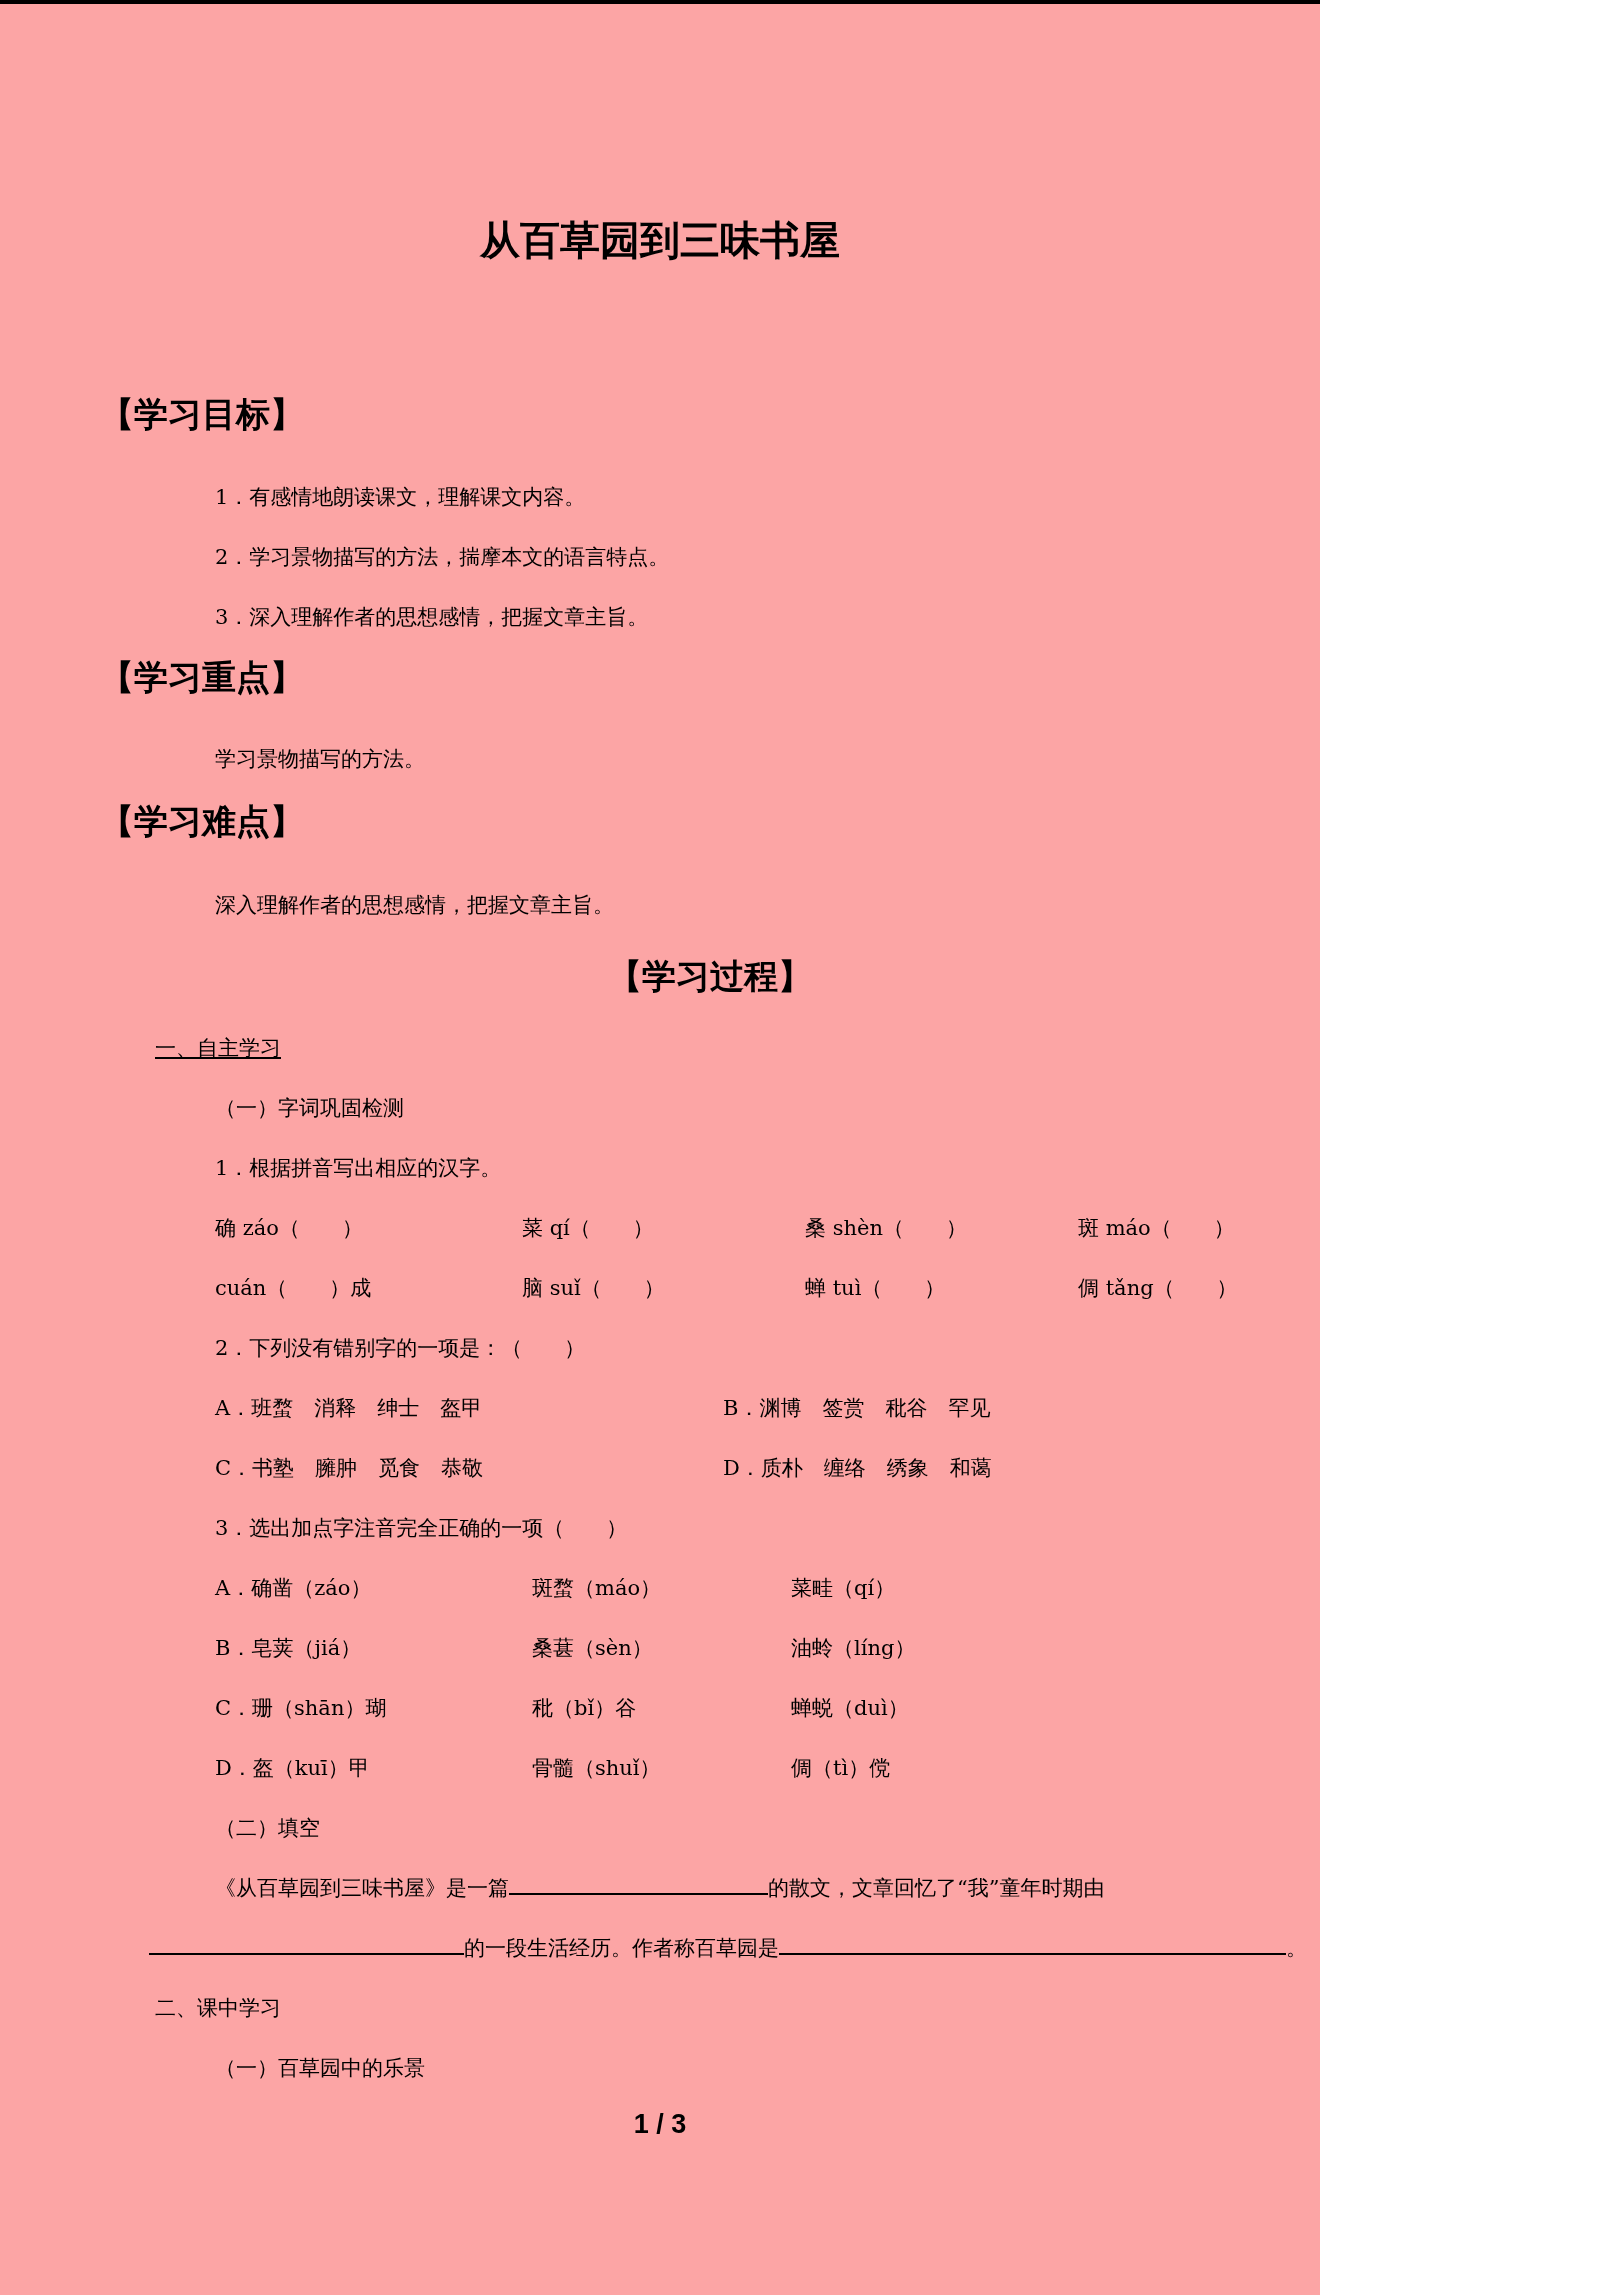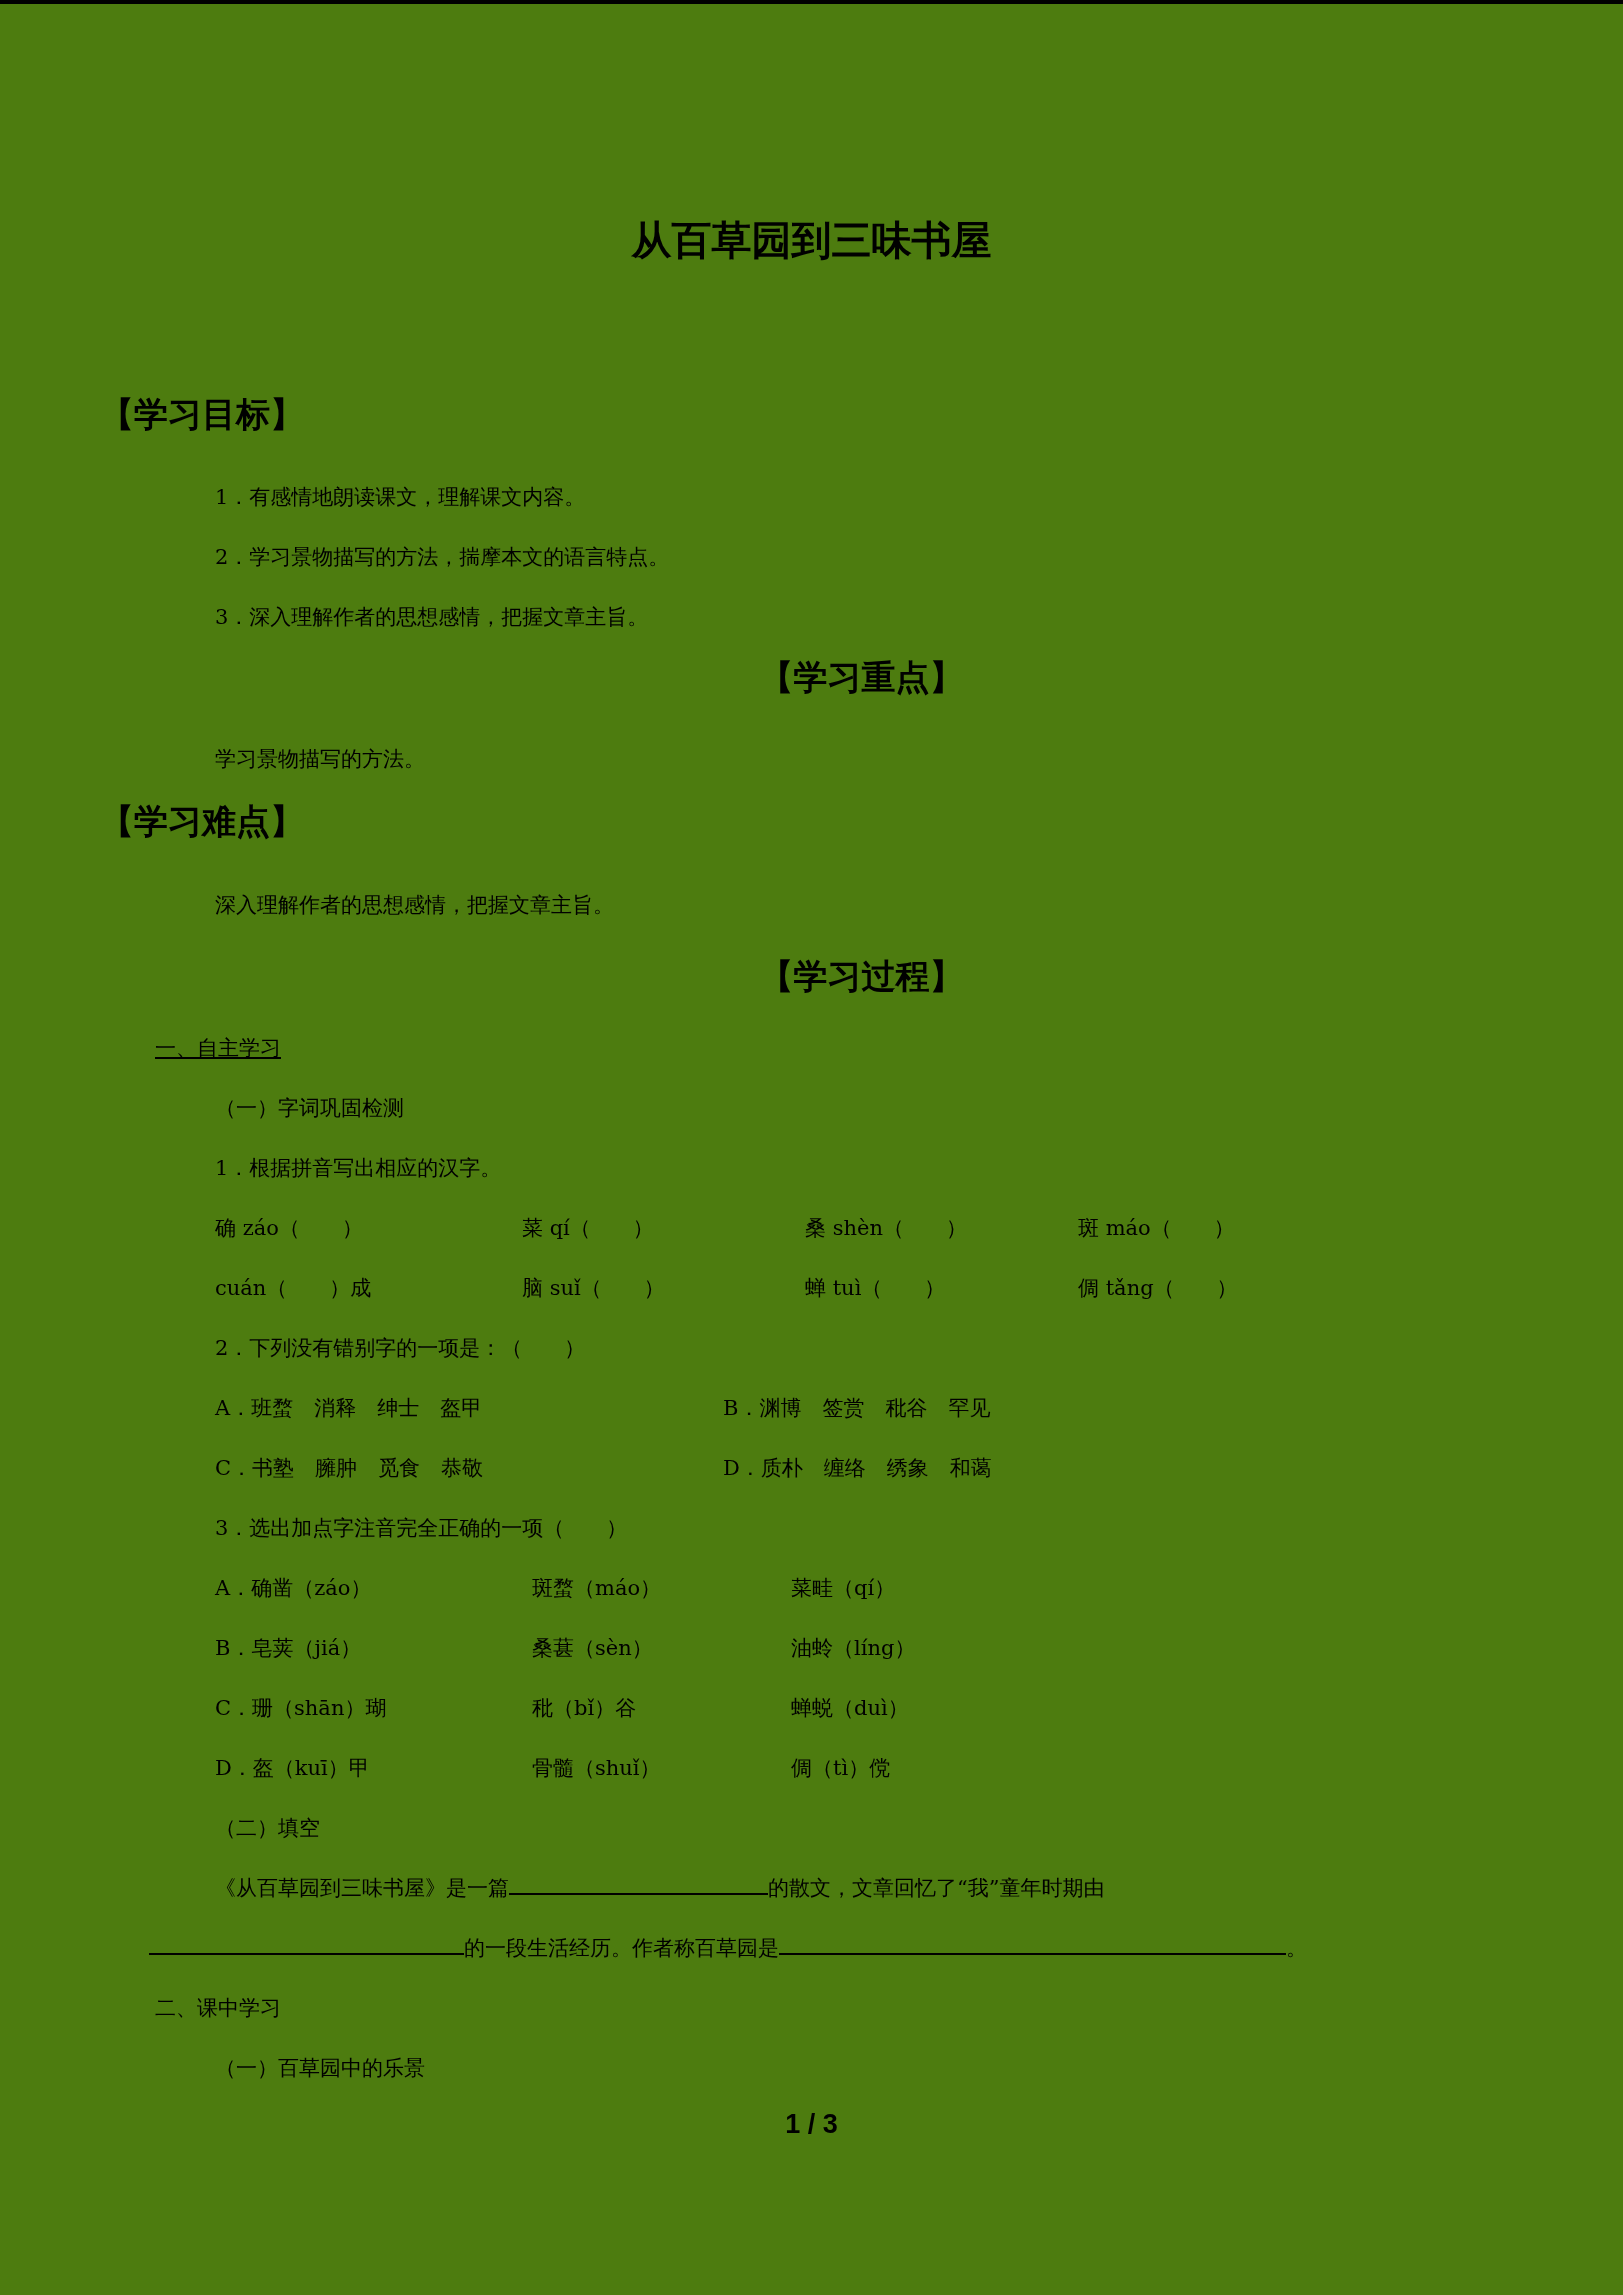--- a/index.html
+++ b/index.html
@@ -1,20 +1,20 @@
 <!DOCTYPE html>
 <html style="font-size:11px"><head>
 <meta charset="utf-8">
 <style>
   html, body { margin: 0; padding: 0; background: #ffffff; }
   .page {
     position: relative;
-    width: 1623px;
+    width: 1320px;
     height: 2295px;
-    background: #4d7c0f;
+    background: #fca5a5;
     color: #000000;
     font-family: "DejaVu Serif", "Liberation Serif", serif;
     overflow: hidden;
   }
   .topbar {
     position: absolute;
     top: 0; left: 0;
     width: 100%; height: 4.1px;
     background: #000000;
   }
@@ -33,21 +33,21 @@
   }
   .row {
     margin-left: 215px;
     font-size: 21px;
     line-height: 60px;
     white-space: nowrap;
   }
   .lvl1 { margin-left: 155px; }
   .m-h1 { margin-top: 132px; }
   .m-i1 { margin-top: 32px; }
-  .m-h2 { margin-top: 9.5px; text-align: center; }
+  .m-h2 { margin-top: 9.5px; }
   .m-b1 { margin-top: 31px; }
   .m-h3 { margin-top: 12.3px; }
   .m-b2 { margin-top: 33px; }
   .m-h4 { margin-top: 21px; text-align: center; }
   .m-p1 { margin-top: 21px; text-decoration: underline; }
   .cells { display: flex; }
   .q1row > span:nth-child(1) { width: 307px; }
   .q1row > span:nth-child(2) { width: 283px; }
   .q1row > span:nth-child(3) { width: 273px; }
   .q2row > span:nth-child(1) { width: 508px; }

